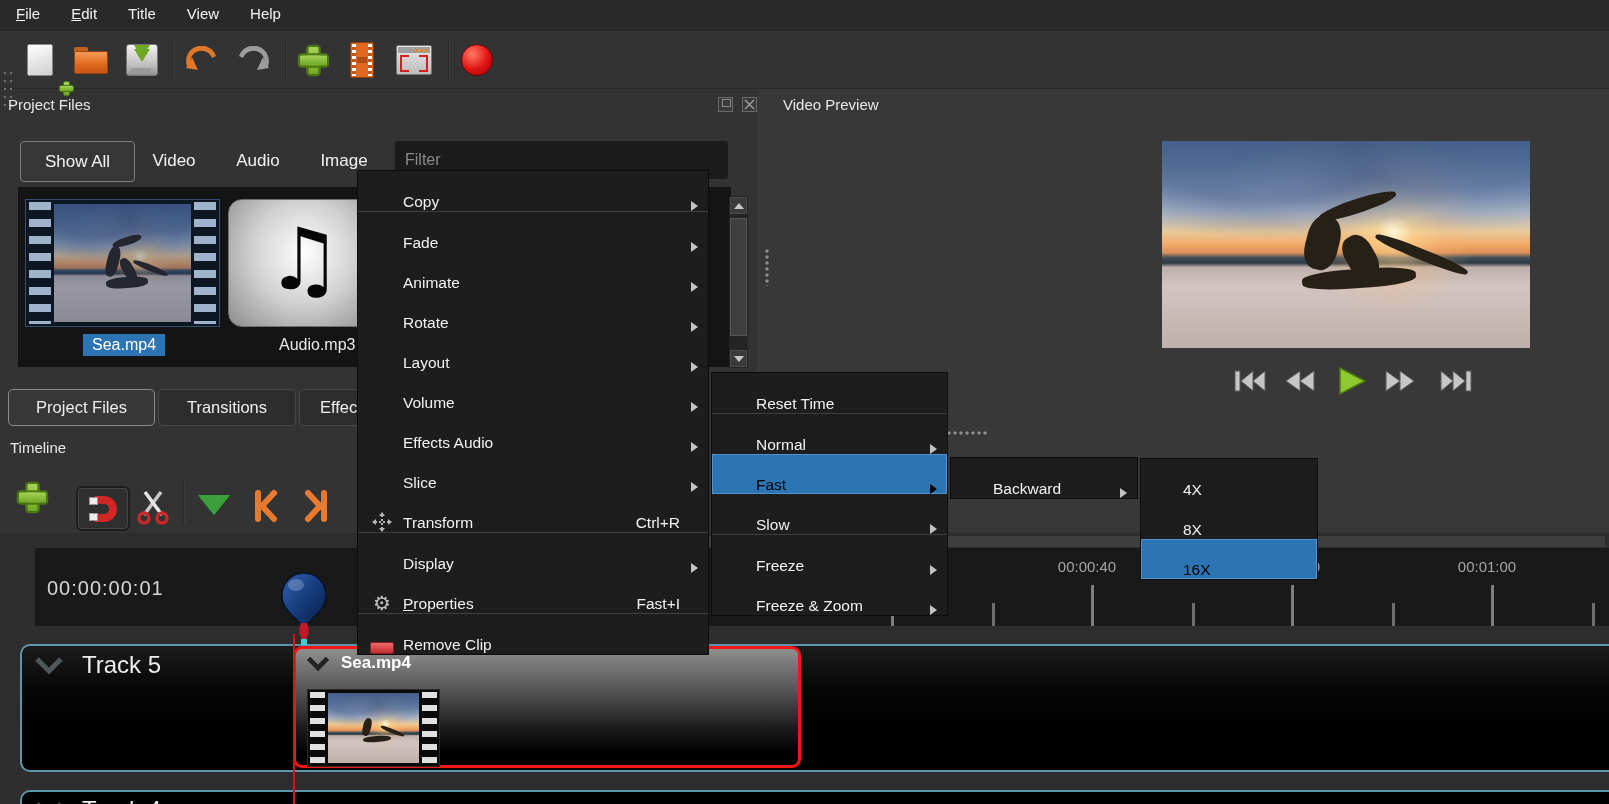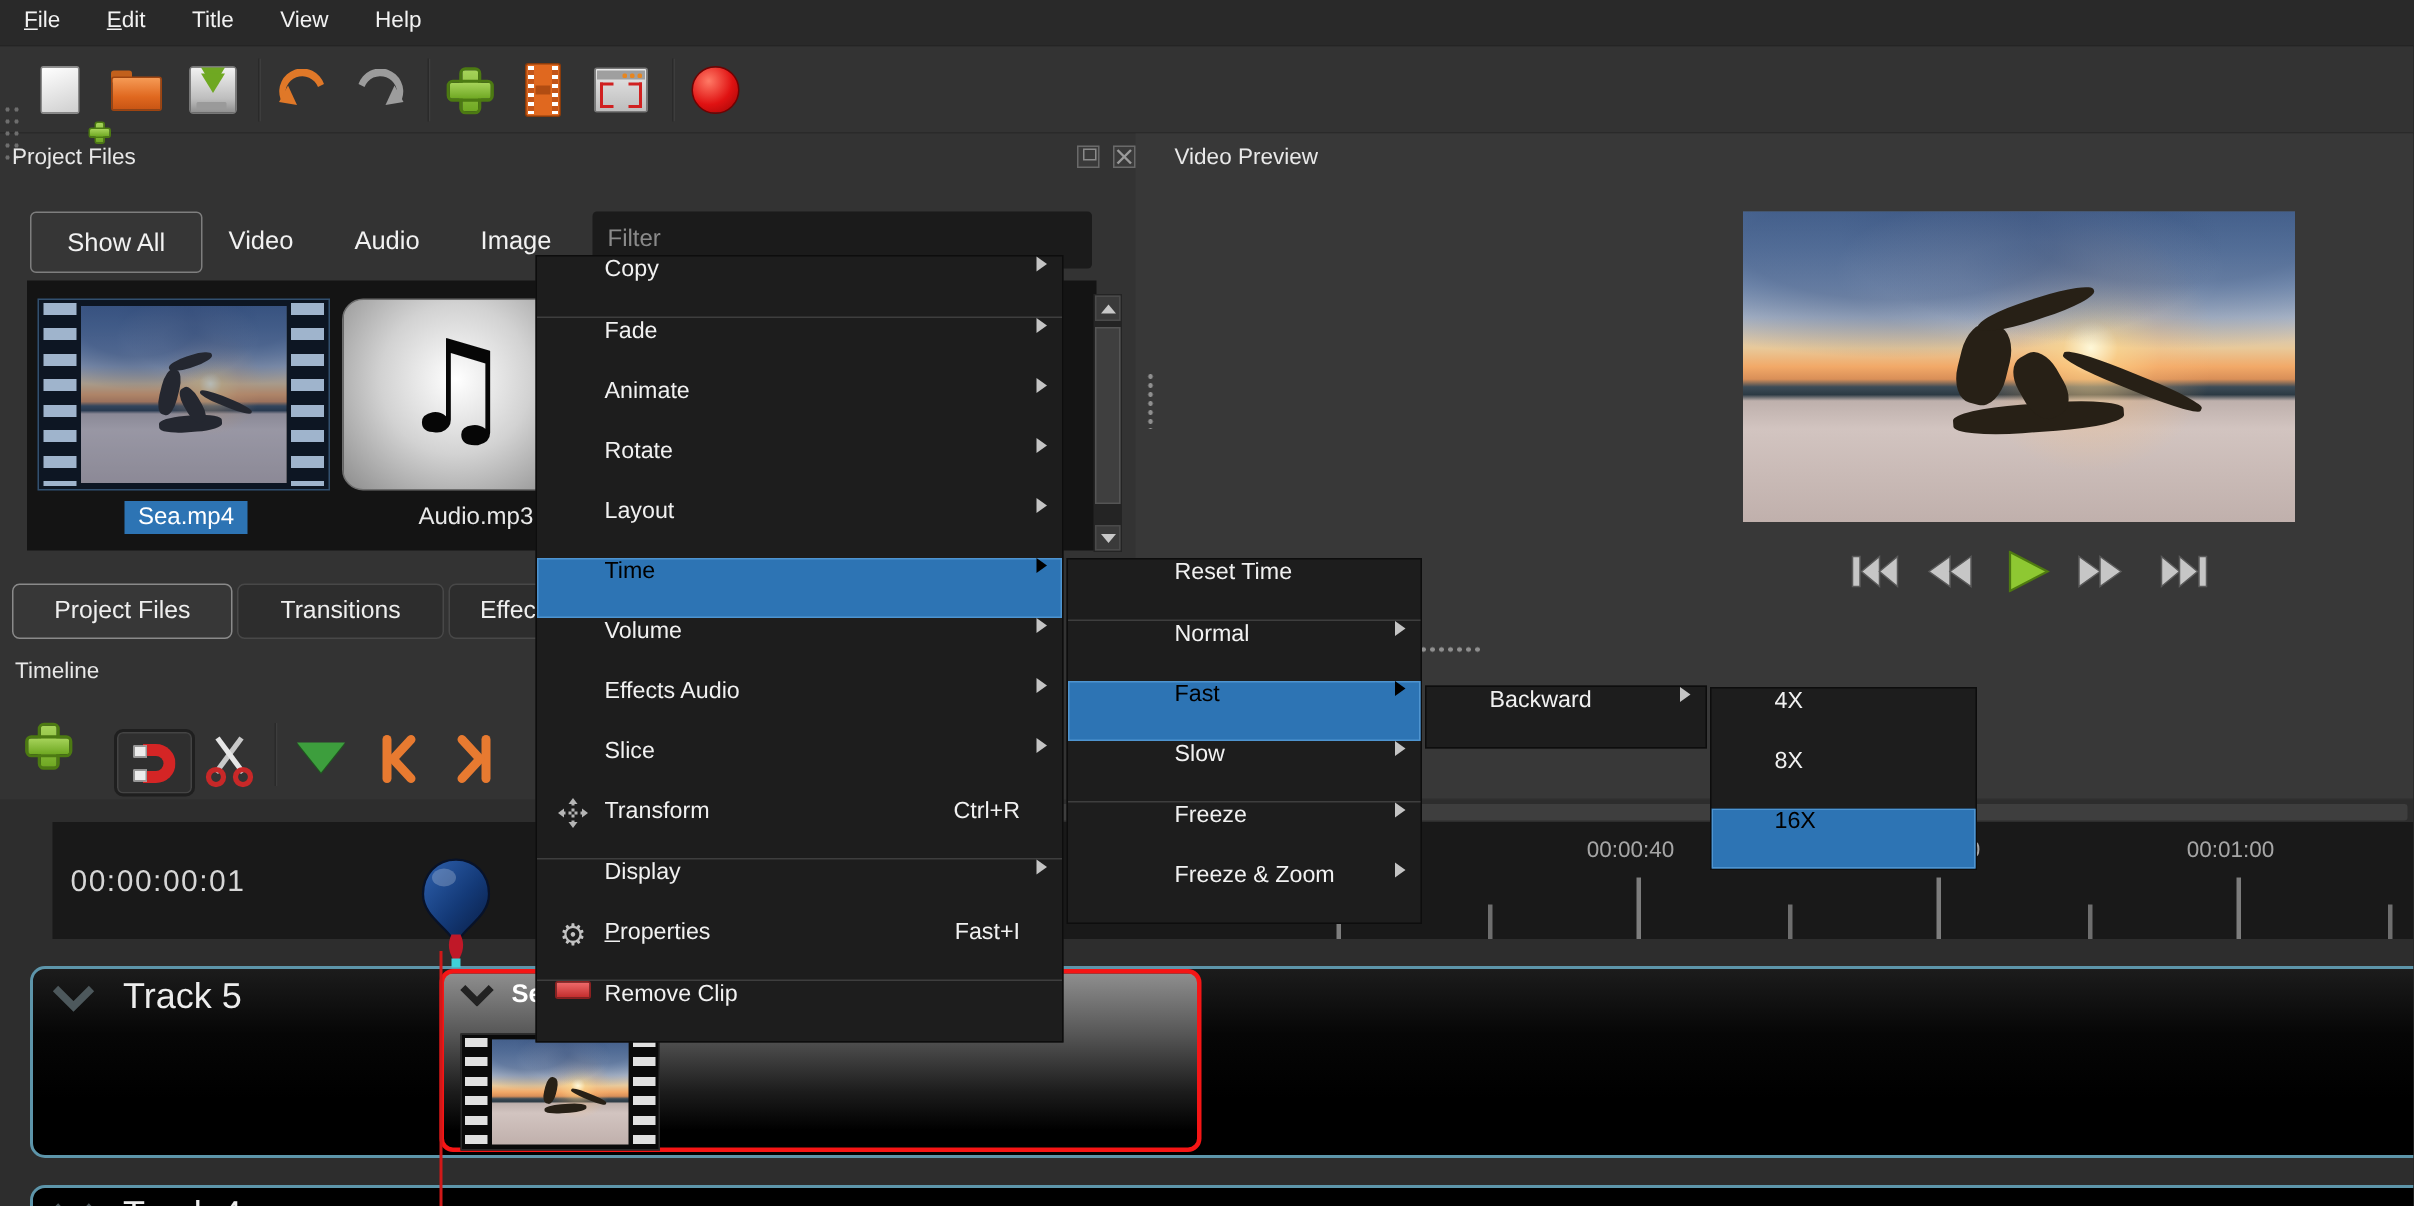--- a/index.html
+++ b/index.html
@@ -141,26 +141,26 @@
   #clip .film{left:11px;top:40px;width:131px;height:76px;background:#0a0a0a;border-color:#2a2a2a;}
   #clip .film .holes{width:15px;background:repeating-linear-gradient(180deg,#e0e0e0 0 6px,#0a0a0a 6px 13px);}
   #clip .film .holes.l{left:2px;} #clip .film .holes.r{right:2px;}
   #clip .film .inner{left:20px;right:20px;top:3px;bottom:3px;}
 
   #playhead-line{position:absolute;left:293px;top:101px;width:2px;height:170px;background:#d01818;}
   #playhead-balloon{position:absolute;left:281px;top:39px;}
 
   
   .menu{position:absolute;background:#1d1d1d;border:1px solid #0d0d0d;z-index:100;box-sizing:border-box;}
-  .mitem{position:relative;height:40px;display:flex;align-items:flex-start;font-size:15.5px;color:#f1f1f1;}
+  .mitem{position:relative;height:40px;display:flex;align-items:flex-end;font-size:15.5px;color:#f1f1f1;}
   .mitem.hl{background:#2d74b4;color:#000;box-shadow:inset 0 0 0 1px #4e94d0;}
   .mitem .mlabel{display:block;}
   .mitem.accel .mlabel::first-letter{text-decoration:underline;}
   #context-menu .mlabel{padding-left:45px;}
-  #time-menu .mlabel{padding-left:44px;margin-left:27px;}
+  #time-menu .mlabel{padding-left:44px;}
   #dir-menu .mlabel,#speed-menu .mlabel{padding-left:42px;}
   .mshort{position:absolute;right:28px;}
   .marrow{position:absolute;right:10px;width:0;height:0;border-left:7px solid #c4c4c4;border-top:5.5px solid transparent;border-bottom:5.5px solid transparent;}
   .mitem.hl .marrow{border-left-color:#000;}
   .msep{height:1px;background:#3e3e3e;}
   .micon{position:absolute;left:10px;width:28px;display:flex;align-items:center;justify-content:center;}
   .micon .gear{font-family:"DejaVu Sans",sans-serif;font-size:20px;color:#c2c2c2;line-height:1;}
   .redbar{display:block;width:22px;height:10px;border-radius:2px;background:linear-gradient(180deg,#ef6a6a,#c22c2c);border:1px solid #8a2020;}
   #context-menu{left:357px;top:170px;width:352px;}
   #time-menu{left:711px;top:372px;width:237px;}
@@ -456,25 +456,20 @@
       <div class="mitem">
         <span class="micon"></span>
         <span class="mlabel">Rotate</span>
         <span class="marrow"></span>
       </div>
       <div class="mitem">
         <span class="micon"></span>
         <span class="mlabel">Layout</span>
         <span class="marrow"></span>
       </div>
-      <div class="mitem hl">
-        <span class="micon"></span>
-        <span class="mlabel">Time</span>
-        <span class="marrow"></span>
-      </div>
       <div class="mitem">
         <span class="micon"></span>
         <span class="mlabel">Volume</span>
         <span class="marrow"></span>
       </div>
       <div class="mitem">
         <span class="micon"></span>
         <span class="mlabel">Effects Audio</span>
         <span class="marrow"></span>
       </div>

